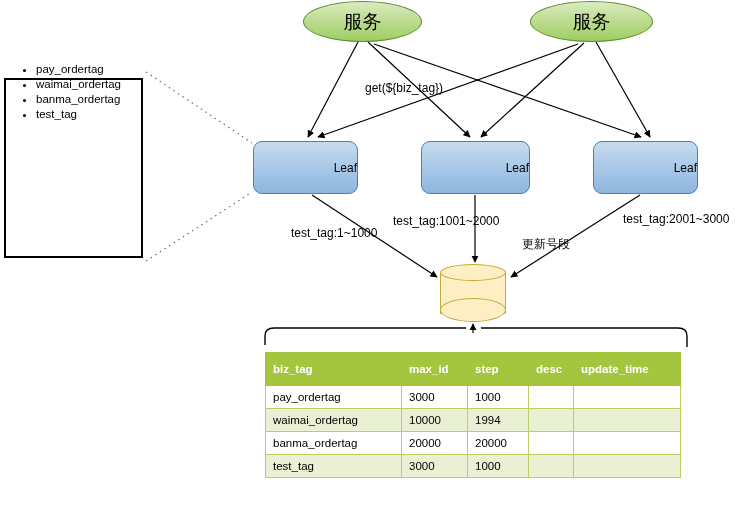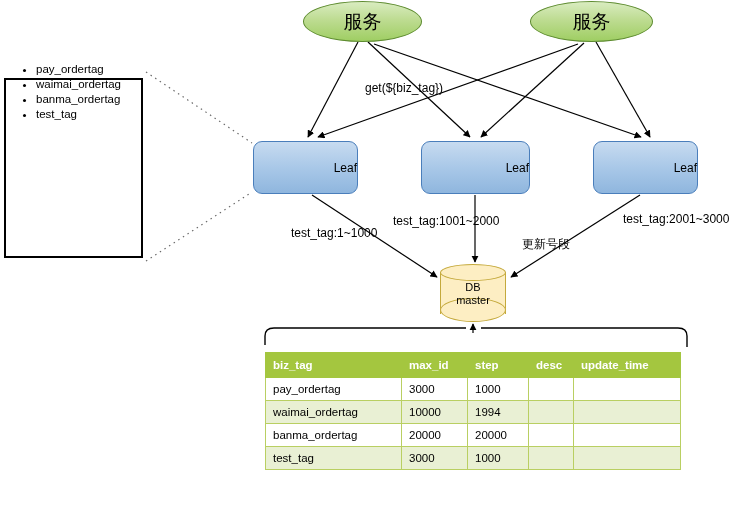--- a/index.html
+++ b/index.html
@@ -164,21 +164,21 @@
     height: 17px;
     box-sizing: border-box;
     overflow: hidden;
     white-space: nowrap;
   }
   .db-table th {
     background: #a4c63f;
     color: #ffffff;
     font-weight: bold;
     border-color: #a4c63f;
-    height: 25px;
+    height: 33px;
   }
   .db-table tbody tr:nth-child(odd) td {
     background: #ffffff;
   }
   .db-table tbody tr:nth-child(even) td {
     background: #e9f0d4;
   }
   .col-biztag { width: 136px; }
   .col-maxid  { width: 66px; }
   .col-step   { width: 61px; }
@@ -240,24 +240,20 @@
   </div>
 
   <div class="leaf-node" style="left:593px; top:141px; width:105px; height:53px;">
     <span>Leaf</span>
   </div>
 
   <div class="db-node">
     <div class="db-body"></div>
     <div class="db-bottom"></div>
     <div class="db-top"></div>
-    <div class="db-label">
-      <div>DB</div>
-      <div>master</div>
-    </div>
   </div>
 
   <div class="legend-box"></div>
   <ul class="legend-list">
     <li>pay_ordertag</li>
     <li>waimai_ordertag</li>
     <li>banma_ordertag</li>
     <li>test_tag</li>
   </ul>
 

